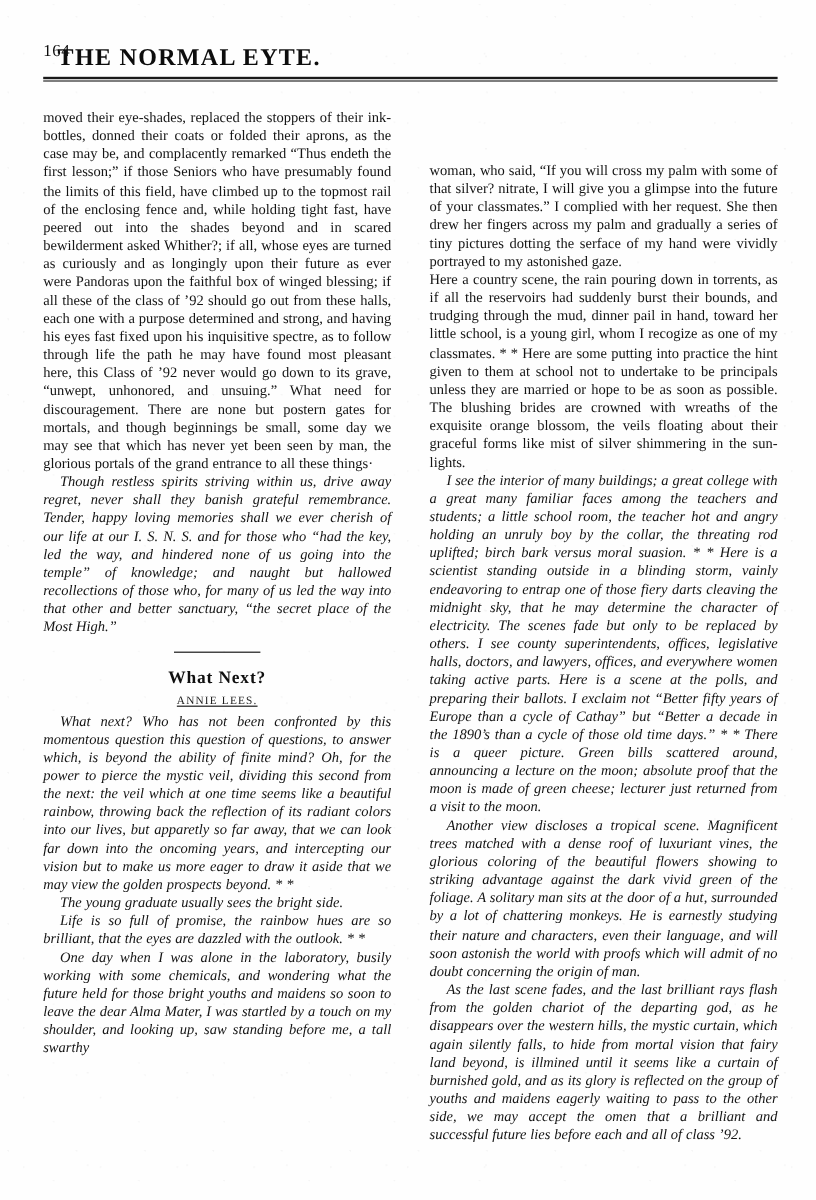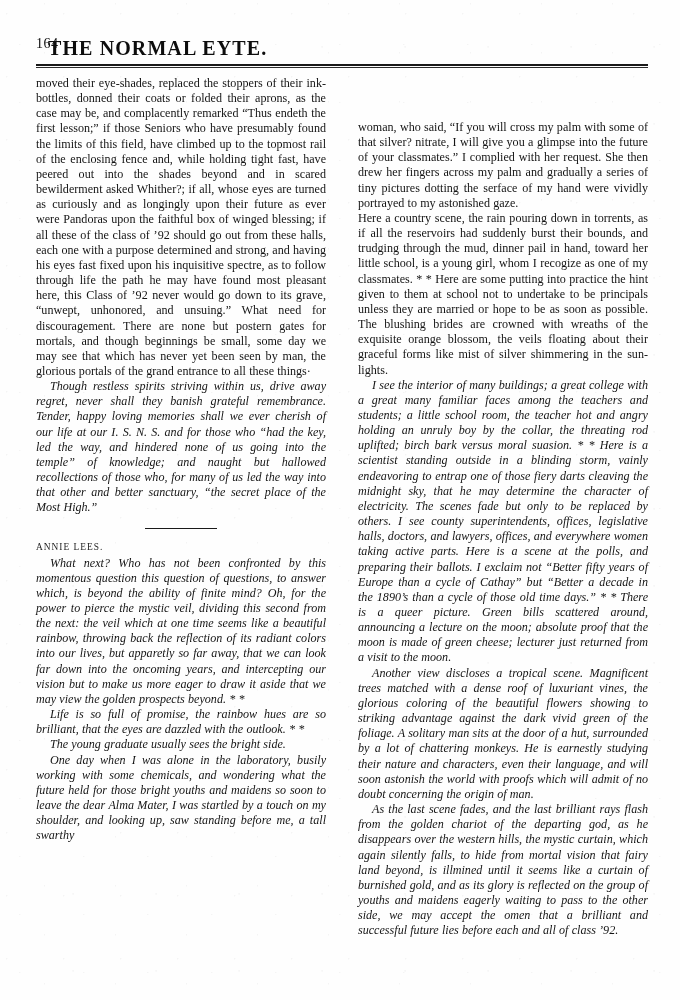--- a/index.html
+++ b/index.html
@@ -66,21 +66,21 @@
   .rule-double .thin {
     height: 1px;
     background: #2a2a2a;
     margin-top: 1px;
   }
 
   
   .columns {
     position: absolute;
     left: 36px;
-    top: 76px;
+    top: 91px;
     width: 612px;
     height: 900px;
   }
   .col {
     position: absolute;
     top: 0;
     width: 290px;
   }
   .col-left  { left: 0; }
   .col-right { left: 322px; margin-top: 44px; }
@@ -111,24 +111,26 @@
   .article-title {
     margin: 0 0 6px 0;
     text-align: center;
     font-size: 14.5px;
     font-weight: bold;
     letter-spacing: 0.7px;
     color: #101010;
   }
   .byline {
     margin: 0 0 4px 0;
+    text-align: center;
     font-size: 9.4px;
     letter-spacing: 1px;
     text-transform: uppercase;
     color: #1c1c1c;
+    text-decoration: underline;
   }
 
   
   .grain {
     position: absolute;
     left: 0; top: 0;
     width: 680px; height: 1000px;
     pointer-events: none;
     opacity: 0.035;
     background:
@@ -156,25 +158,26 @@
 
   <div class="columns">
 
     <div class="col col-left">
 
       <p class="body noindent">moved their eye-shades, replaced the stoppers of their ink-bottles, donned their coats or folded their aprons, as the case may be, and complacently remarked “Thus endeth the first lesson;” if those Seniors who have presumably found the limits of this field, have climbed up to the topmost rail of the enclosing fence and, while holding tight fast, have peered out into the shades beyond and in scared bewilderment asked Whither?; if all, whose eyes are turned as curiously and as longingly upon their future as ever were Pandoras upon the faithful box of winged blessing; if all these of the class of ’92 should go out from these halls, each one with a purpose determined and strong, and having his eyes fast fixed upon his inquisitive spectre, as to follow through life the path he may have found most pleasant here, this Class of ’92 never would go down to its grave, “unwept, unhonored, and unsuing.” What need for discouragement. There are none but postern gates for mortals, and though beginnings be small, some day we may see that which has never yet been seen by man, the glorious portals of the grand entrance to all these things·</p>
       <p class="body indent">Though restless spirits striving within us, drive away regret, never shall they banish grateful remembrance. Tender, happy loving memories shall we ever cherish of our life at our I. S. N. S. and for those who “had the key, led the way, and hindered none of us going into the temple” of knowledge; and naught but hallowed recollections of those who, for many of us led the way into that other and better sanctuary, “the secret place of the Most High.”</p>
 
       <div class="divider"></div>
 
+      <h2 class="article-title">What Next?</h2>
       <div class="byline">ANNIE LEES.</div>
 
       <p class="body indent">What next? Who has not been confronted by this momentous question this question of questions, to answer which, is beyond the ability of finite mind? Oh, for the power to pierce the mystic veil, dividing this second from the next: the veil which at one time seems like a beautiful rainbow, throwing back the reflection of its radiant colors into our lives, but apparetly so far away, that we can look far down into the oncoming years, and intercepting our vision but to make us more eager to draw it aside that we may view the golden prospects beyond. * *</p>
+      <p class="body indent">The young graduate usually sees the bright side.</p>
       <p class="body indent">Life is so full of promise, the rainbow hues are so brilliant, that the eyes are dazzled with the outlook. * *</p>
-      <p class="body indent">The young graduate usually sees the bright side.</p>
       <p class="body indent">One day when I was alone in the laboratory, busily working with some chemicals, and wondering what the future held for those bright youths and maidens so soon to leave the dear Alma Mater, I was startled by a touch on my shoulder, and looking up, saw standing before me, a tall swarthy</p>
     </div>
 
     <div class="col col-right">
       <p class="body noindent">woman, who said, “If you will cross my palm with some of that silver? nitrate, I will give you a glimpse into the future of your classmates.” I complied with her request. She then drew her fingers across my palm and gradually a series of tiny pictures dotting the serface of my hand were vividly portrayed to my astonished gaze.</p>
       <p class="body noindent">Here a country scene, the rain pouring down in torrents, as if all the reservoirs had suddenly burst their bounds, and trudging through the mud, dinner pail in hand, toward her little school, is a young girl, whom I recogize as one of my classmates. * * Here are some putting into practice the hint given to them at school not to undertake to be principals unless they are married or hope to be as soon as possible. The blushing brides are crowned with wreaths of the exquisite orange blossom, the veils floating about their graceful forms like mist of silver shimmering in the sun-lights.</p>
       <p class="body indent">I see the interior of many buildings; a great college with a great many familiar faces among the teachers and students; a little school room, the teacher hot and angry holding an unruly boy by the collar, the threating rod uplifted; birch bark versus moral suasion. * * Here is a scientist standing outside in a blinding storm, vainly endeavoring to entrap one of those fiery darts cleaving the midnight sky, that he may determine the character of electricity. The scenes fade but only to be replaced by others. I see county superintendents, offices, legislative halls, doctors, and lawyers, offices, and everywhere women taking active parts. Here is a scene at the polls, and preparing their ballots. I exclaim not “Better fifty years of Europe than a cycle of Cathay” but “Better a decade in the 1890’s than a cycle of those old time days.” * * There is a queer picture. Green bills scattered around, announcing a lecture on the moon; absolute proof that the moon is made of green cheese; lecturer just returned from a visit to the moon.</p>
       <p class="body indent">Another view discloses a tropical scene. Magnificent trees matched with a dense roof of luxuriant vines, the glorious coloring of the beautiful flowers showing to striking advantage against the dark vivid green of the foliage. A solitary man sits at the door of a hut, surrounded by a lot of chattering monkeys. He is earnestly studying their nature and characters, even their language, and will soon astonish the world with proofs which will admit of no doubt concerning the origin of man.</p>
       <p class="body indent">As the last scene fades, and the last brilliant rays flash from the golden chariot of the departing god, as he disappears over the western hills, the mystic curtain, which again silently falls, to hide from mortal vision that fairy land beyond, is illmined until it seems like a curtain of burnished gold, and as its glory is reflected on the group of youths and maidens eagerly waiting to pass to the other side, we may accept the omen that a brilliant and successful future lies before each and all of class ’92.</p>
     </div>

